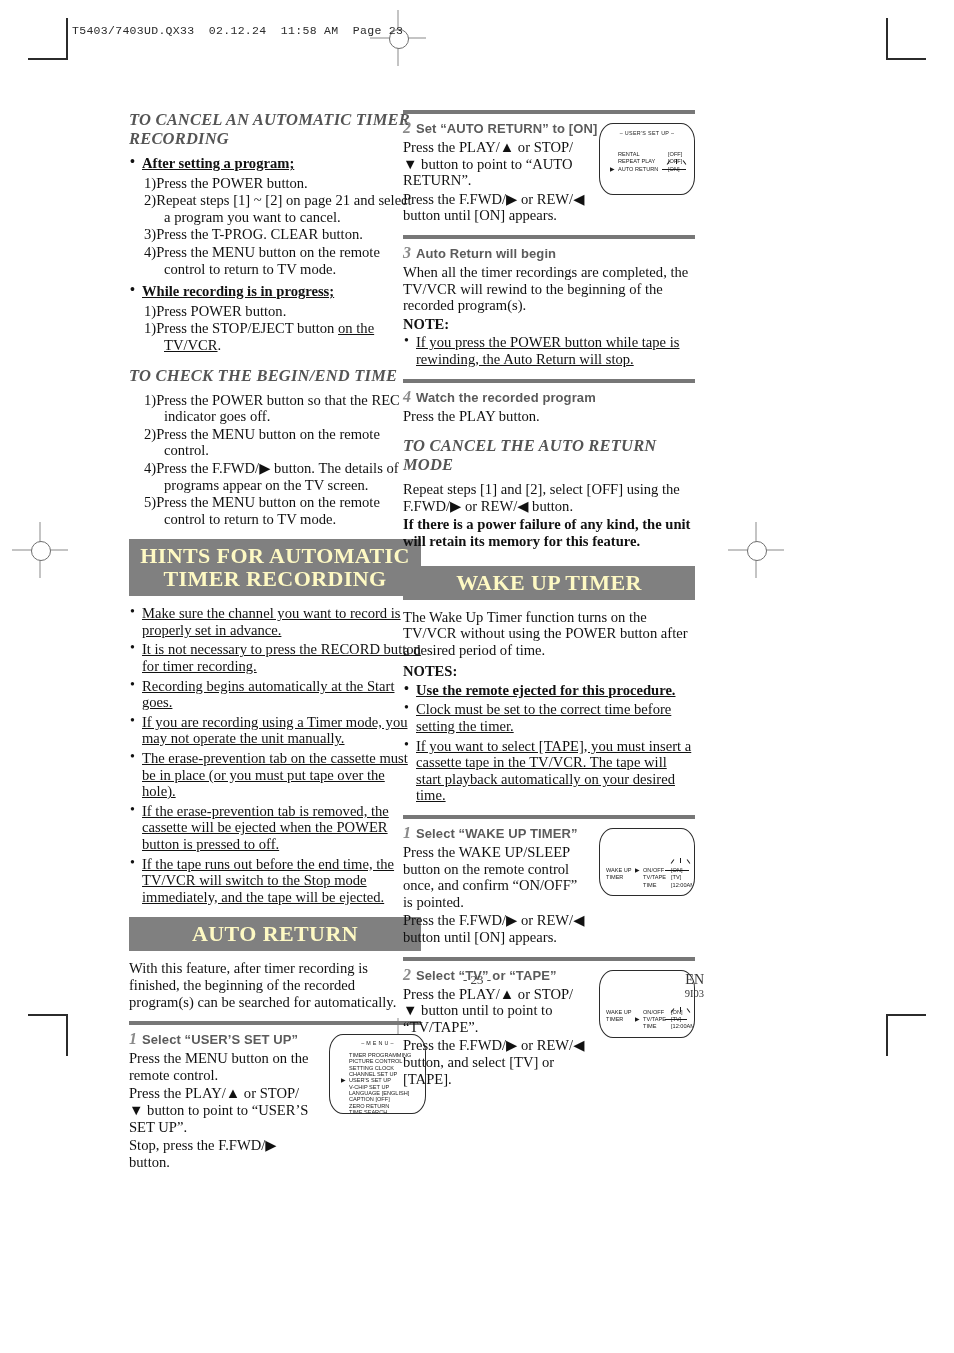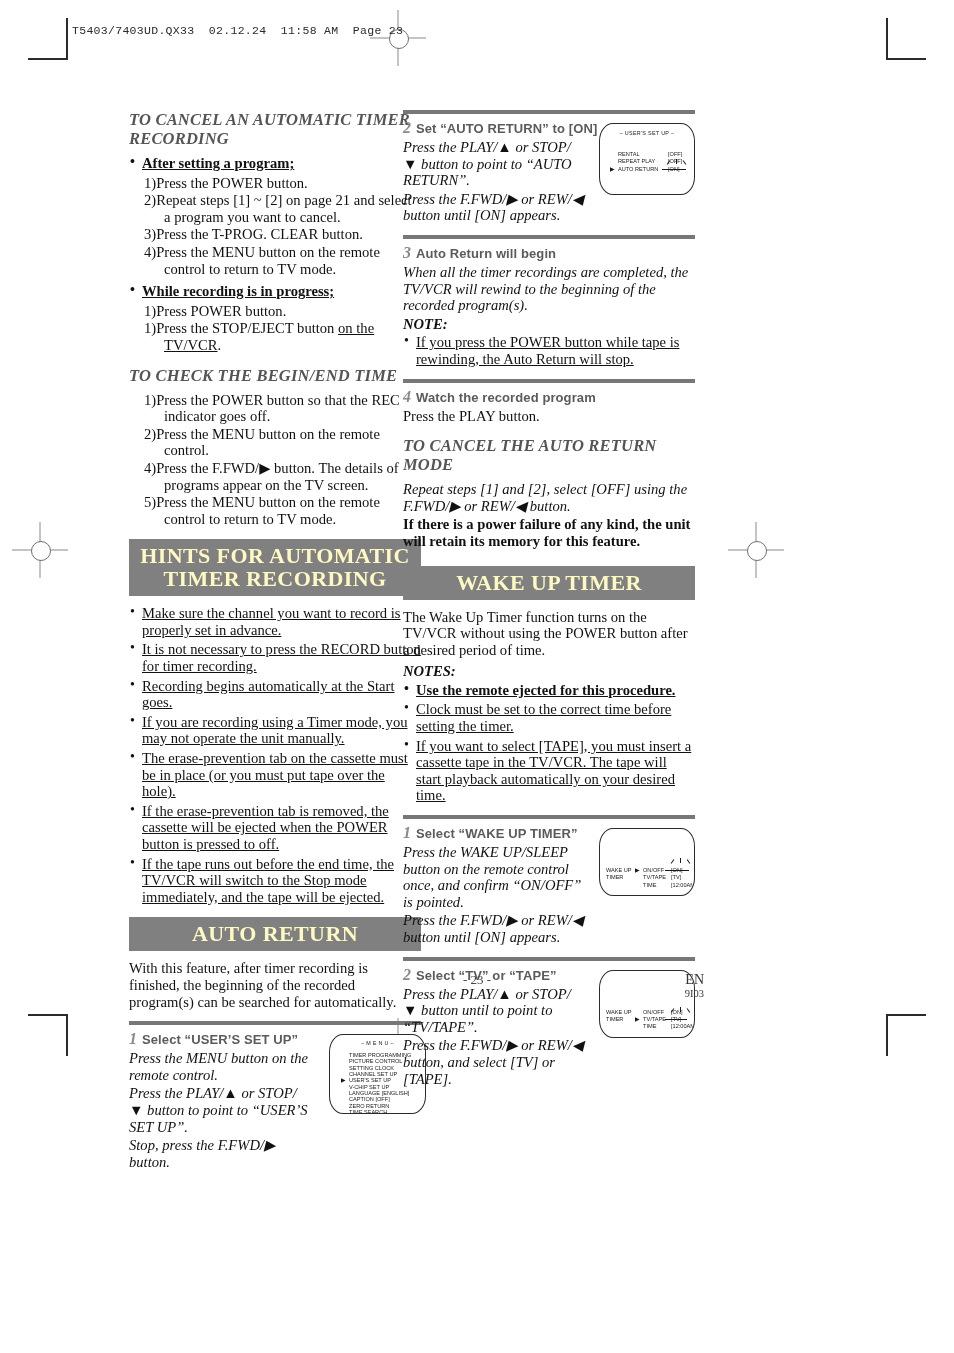--- a/index.html
+++ b/index.html
@@ -15,21 +15,21 @@
   .printhdr{position:absolute;left:72px;top:24px;font-family:"Liberation Mono",monospace;font-size:11.5px;color:#2b2b2b;letter-spacing:.3px;white-space:pre;}
 
   
   .page{position:absolute;left:0;top:0;width:954px;height:1020px;}
   .col{position:absolute;top:110px;width:292px;}
   .col-left{left:97px;margin-left:32px;}
   .col-right{left:403px;}
 
   h2.sec{font-style:italic;font-weight:bold;font-size:16.5px;line-height:19px;margin:0 0 7px 0;color:#555;letter-spacing:.2px;}
   p{margin:0 0 5px 0;font-size:14.6px;line-height:16.6px;}
-  .tight{margin-bottom:2px;font-style:italic;}
+  .tight{margin-bottom:2px;}
 
   .bullets{list-style:none;margin:0;padding:0;}
   .bullets li{position:relative;padding-left:13px;font-size:14.6px;line-height:16.6px;margin-bottom:3px;text-decoration:underline;}
   .bullets li:before{content:"\2022";position:absolute;left:1px;top:-1px;font-size:14px;}
   .bullets li.b{font-weight:bold;}
 
   .numlist{list-style:none;margin:0 0 6px 0;padding:0;}
   .numlist li{font-size:14.6px;line-height:16.6px;padding-left:20px;text-indent:-20px;margin-bottom:1px;}
   .numlist.ind li{padding-left:35px;text-indent:-20px;}
 

